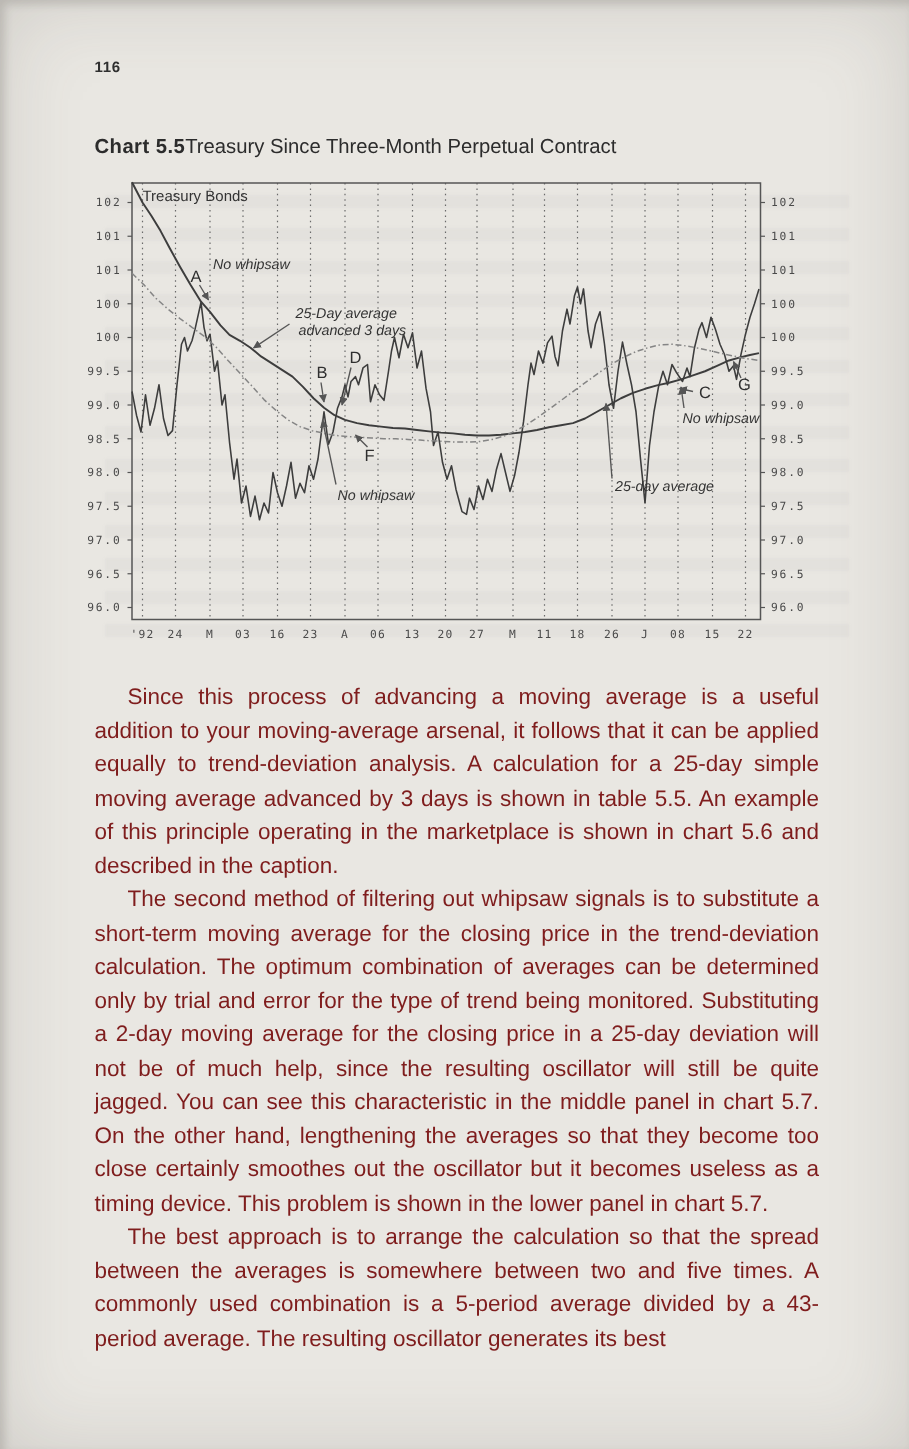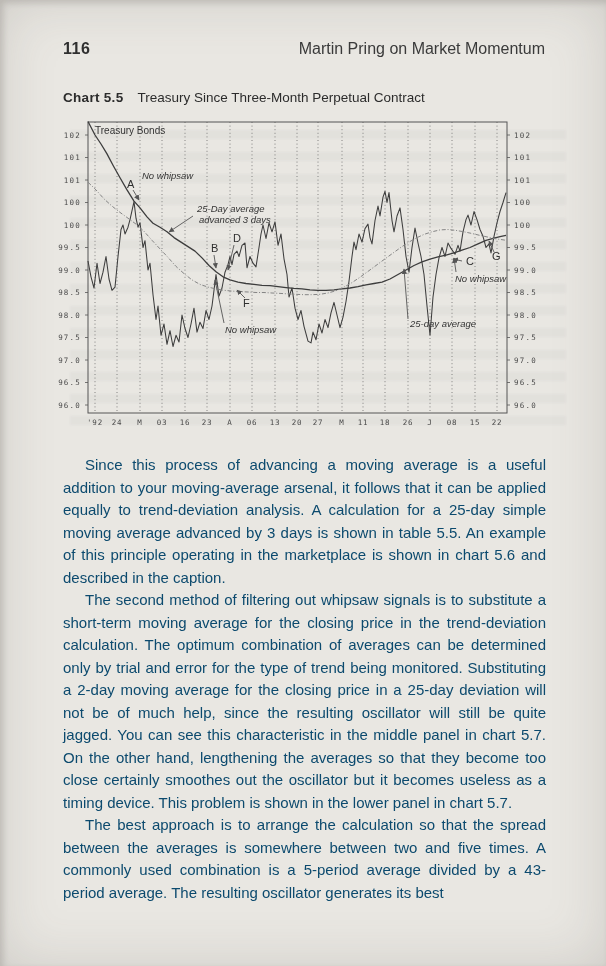--- a/index.html
+++ b/index.html
@@ -17,52 +17,51 @@
   }
   
   .ghost{
     position:absolute;left:70px;right:40px;height:300px;
     background:repeating-linear-gradient(180deg, rgba(120,125,135,.055) 0 9px, rgba(0,0,0,0) 9px 22px);
     filter:blur(1px);
     pointer-events:none;
   }
   .header{
     position:absolute;left:63px;right:61px;top:40px;height:18px;
-    color:#2f2f2f;font-size:16px;
+    color:#2f2f2f;font-size:10px;
   }
   .page-num{position:absolute;left:0;top:0;font-weight:bold;letter-spacing:.5px;}
   .running-head{position:absolute;right:0;top:0;color:#3a3a3a;}
   .caption{
     position:absolute;left:63px;top:90px;right:55px;
     color:#2c2c2c;font-size:13.5px;
   }
-  .caption b{margin-right:14px;letter-spacing:.3px;}
+  .caption b{letter-spacing:.3px;}
   .chart-wrap{position:absolute;left:0;top:0;width:606px;height:450px;}
   svg text{font-family:"DejaVu Sans Mono",monospace;}
   svg .axis-lab{font-size:7.5px;letter-spacing:1.2px;fill:#4a4a4a;}
   svg .xaxis-lab{font-size:7.5px;letter-spacing:.8px;fill:#4a4a4a;}
   svg .inner-title{font-family:"Liberation Sans",sans-serif;font-size:10px;fill:#333;}
   svg .annot{font-family:"Liberation Sans",sans-serif;font-style:italic;font-size:9.5px;fill:#333;}
   svg .letter{font-family:"Liberation Sans",sans-serif;font-size:11px;fill:#2f2f2f;}
   .bodytext{
     position:absolute;left:63px;top:454px;width:483px;
-    color:#0c4a6e;font-size:15px;line-height:22.5px;
+    color:#7f1d1d;font-size:15px;line-height:22.5px;
     text-align:justify;
   }
   .bodytext p{margin:0;text-indent:22px;}
 </style>
 </head>
 <body>
 
 <div class="page"></div>
 <div class="ghost" style="top:130px;"></div>
 
 <div class="header">
   <span class="page-num">116</span>
-  <span class="running-head">Martin Pring on Market Momentum</span>
 </div>
 
 <div class="caption">
   <b>Chart 5.5</b><span>Treasury Since Three-Month Perpetual Contract</span>
 </div>
 
 <div class="chart-wrap">
   <svg id="chart-svg" width="606" height="450" viewBox="0 0 606 450">
       <defs>
         <marker id="ah" markerWidth="7" markerHeight="7" refX="5.5" refY="3" orient="auto">

